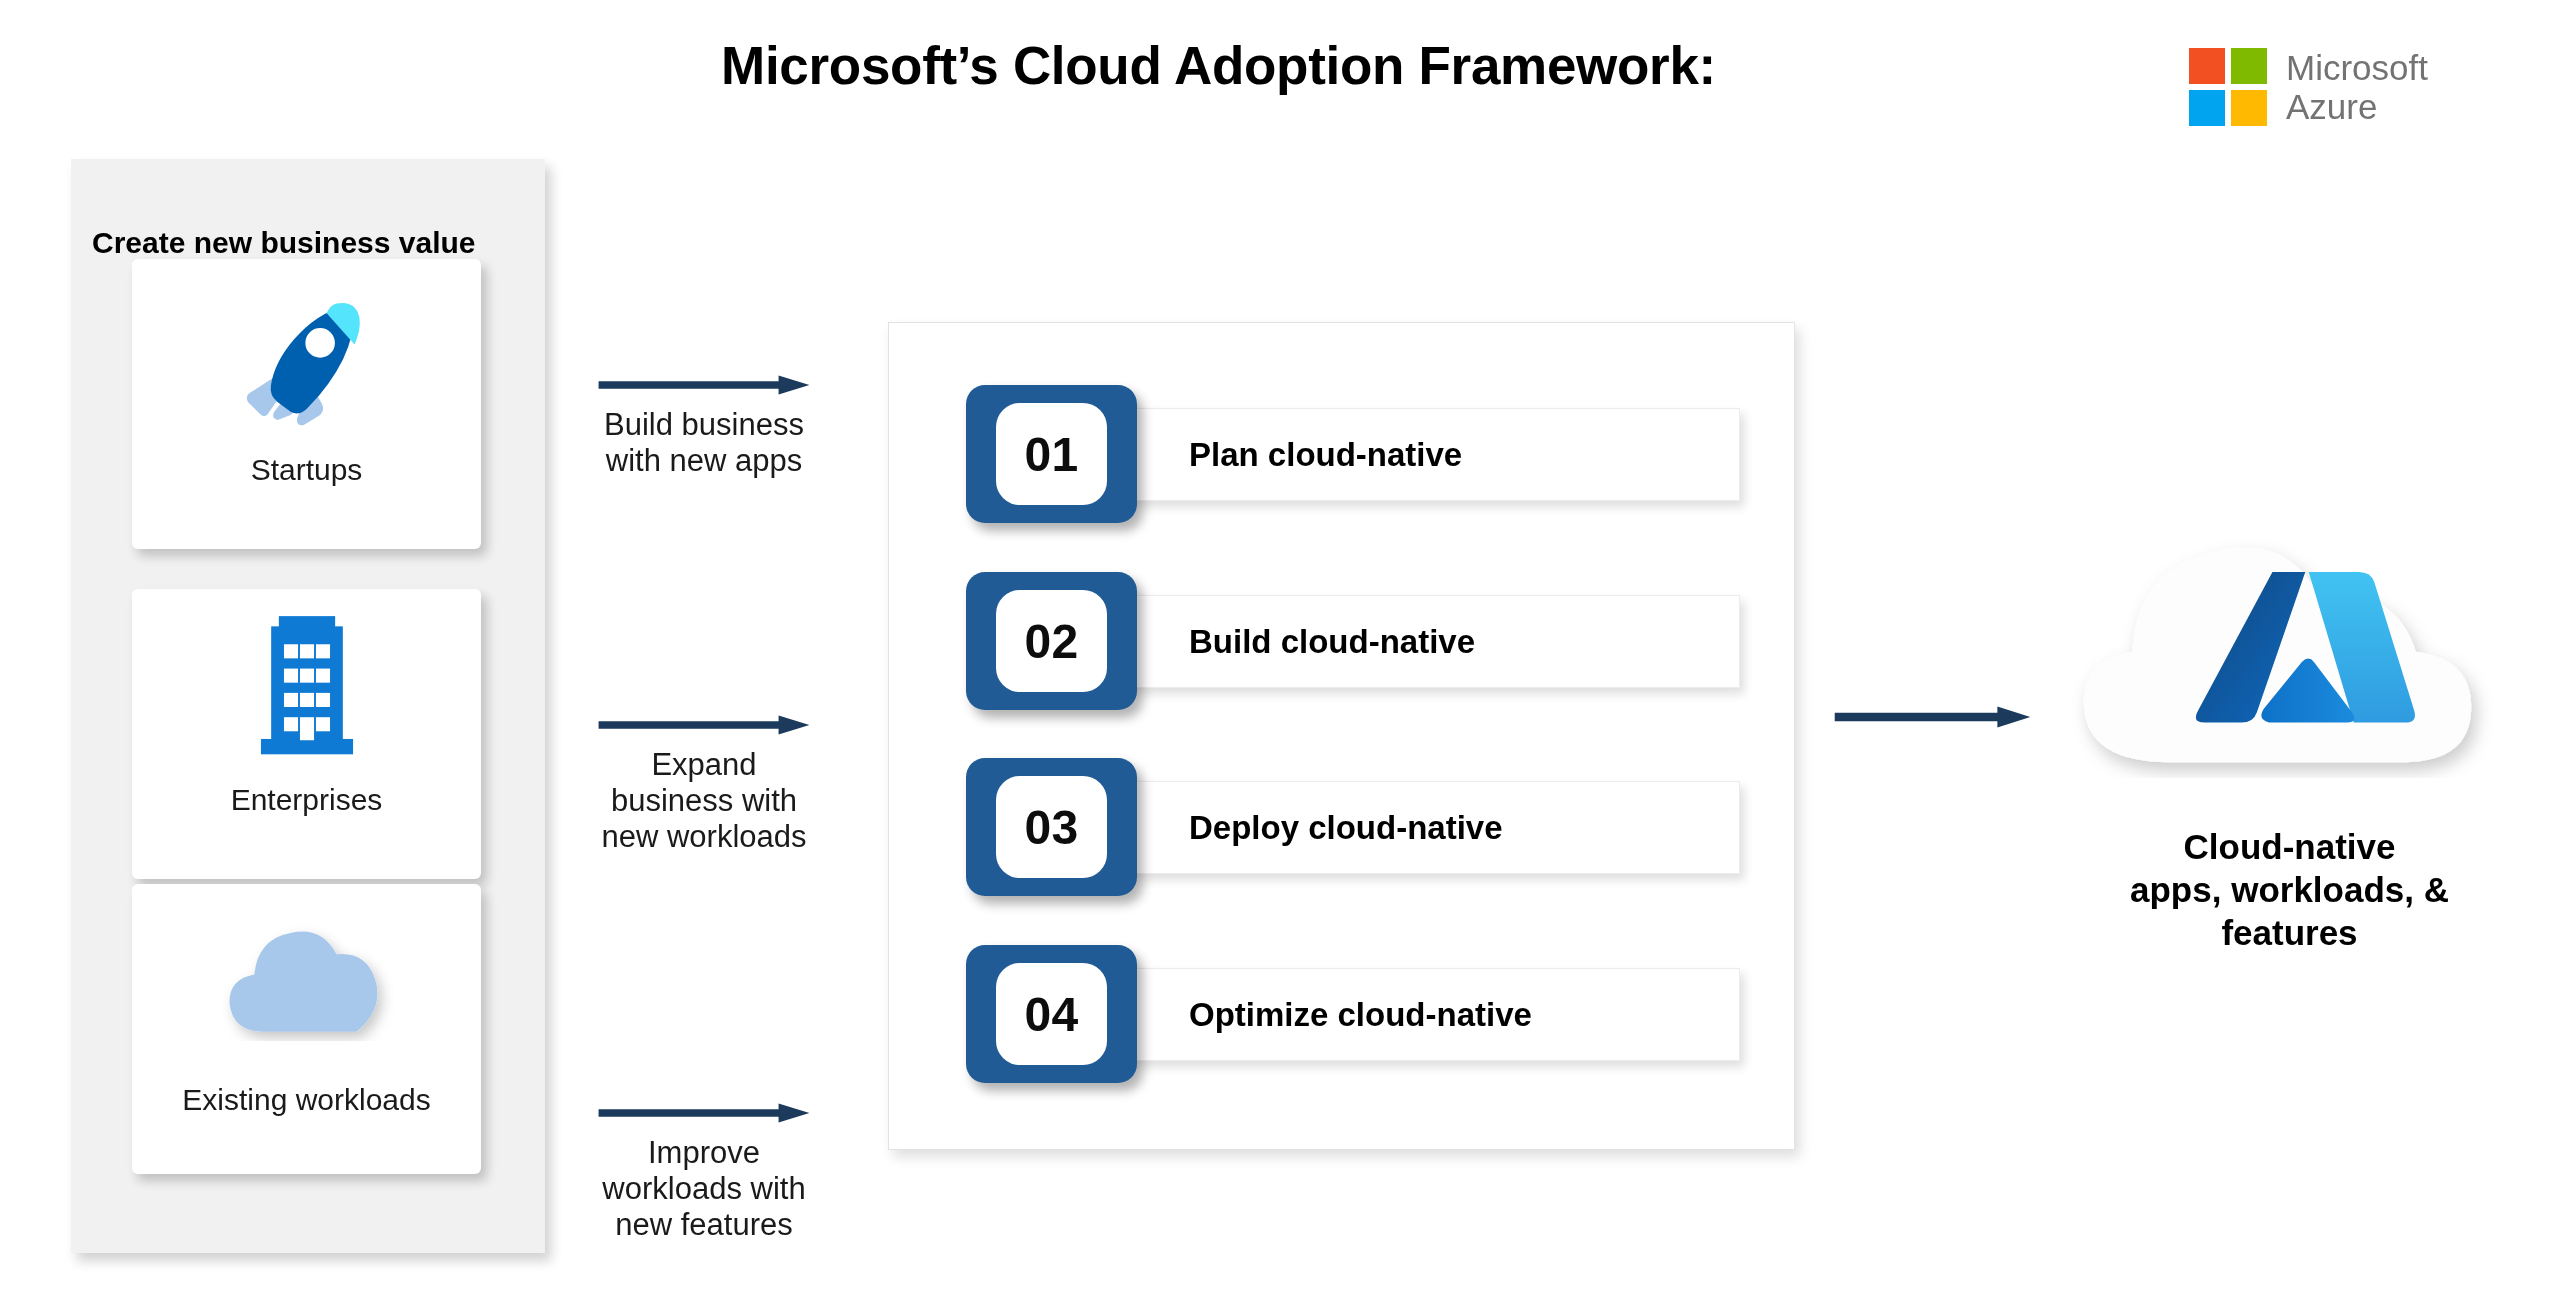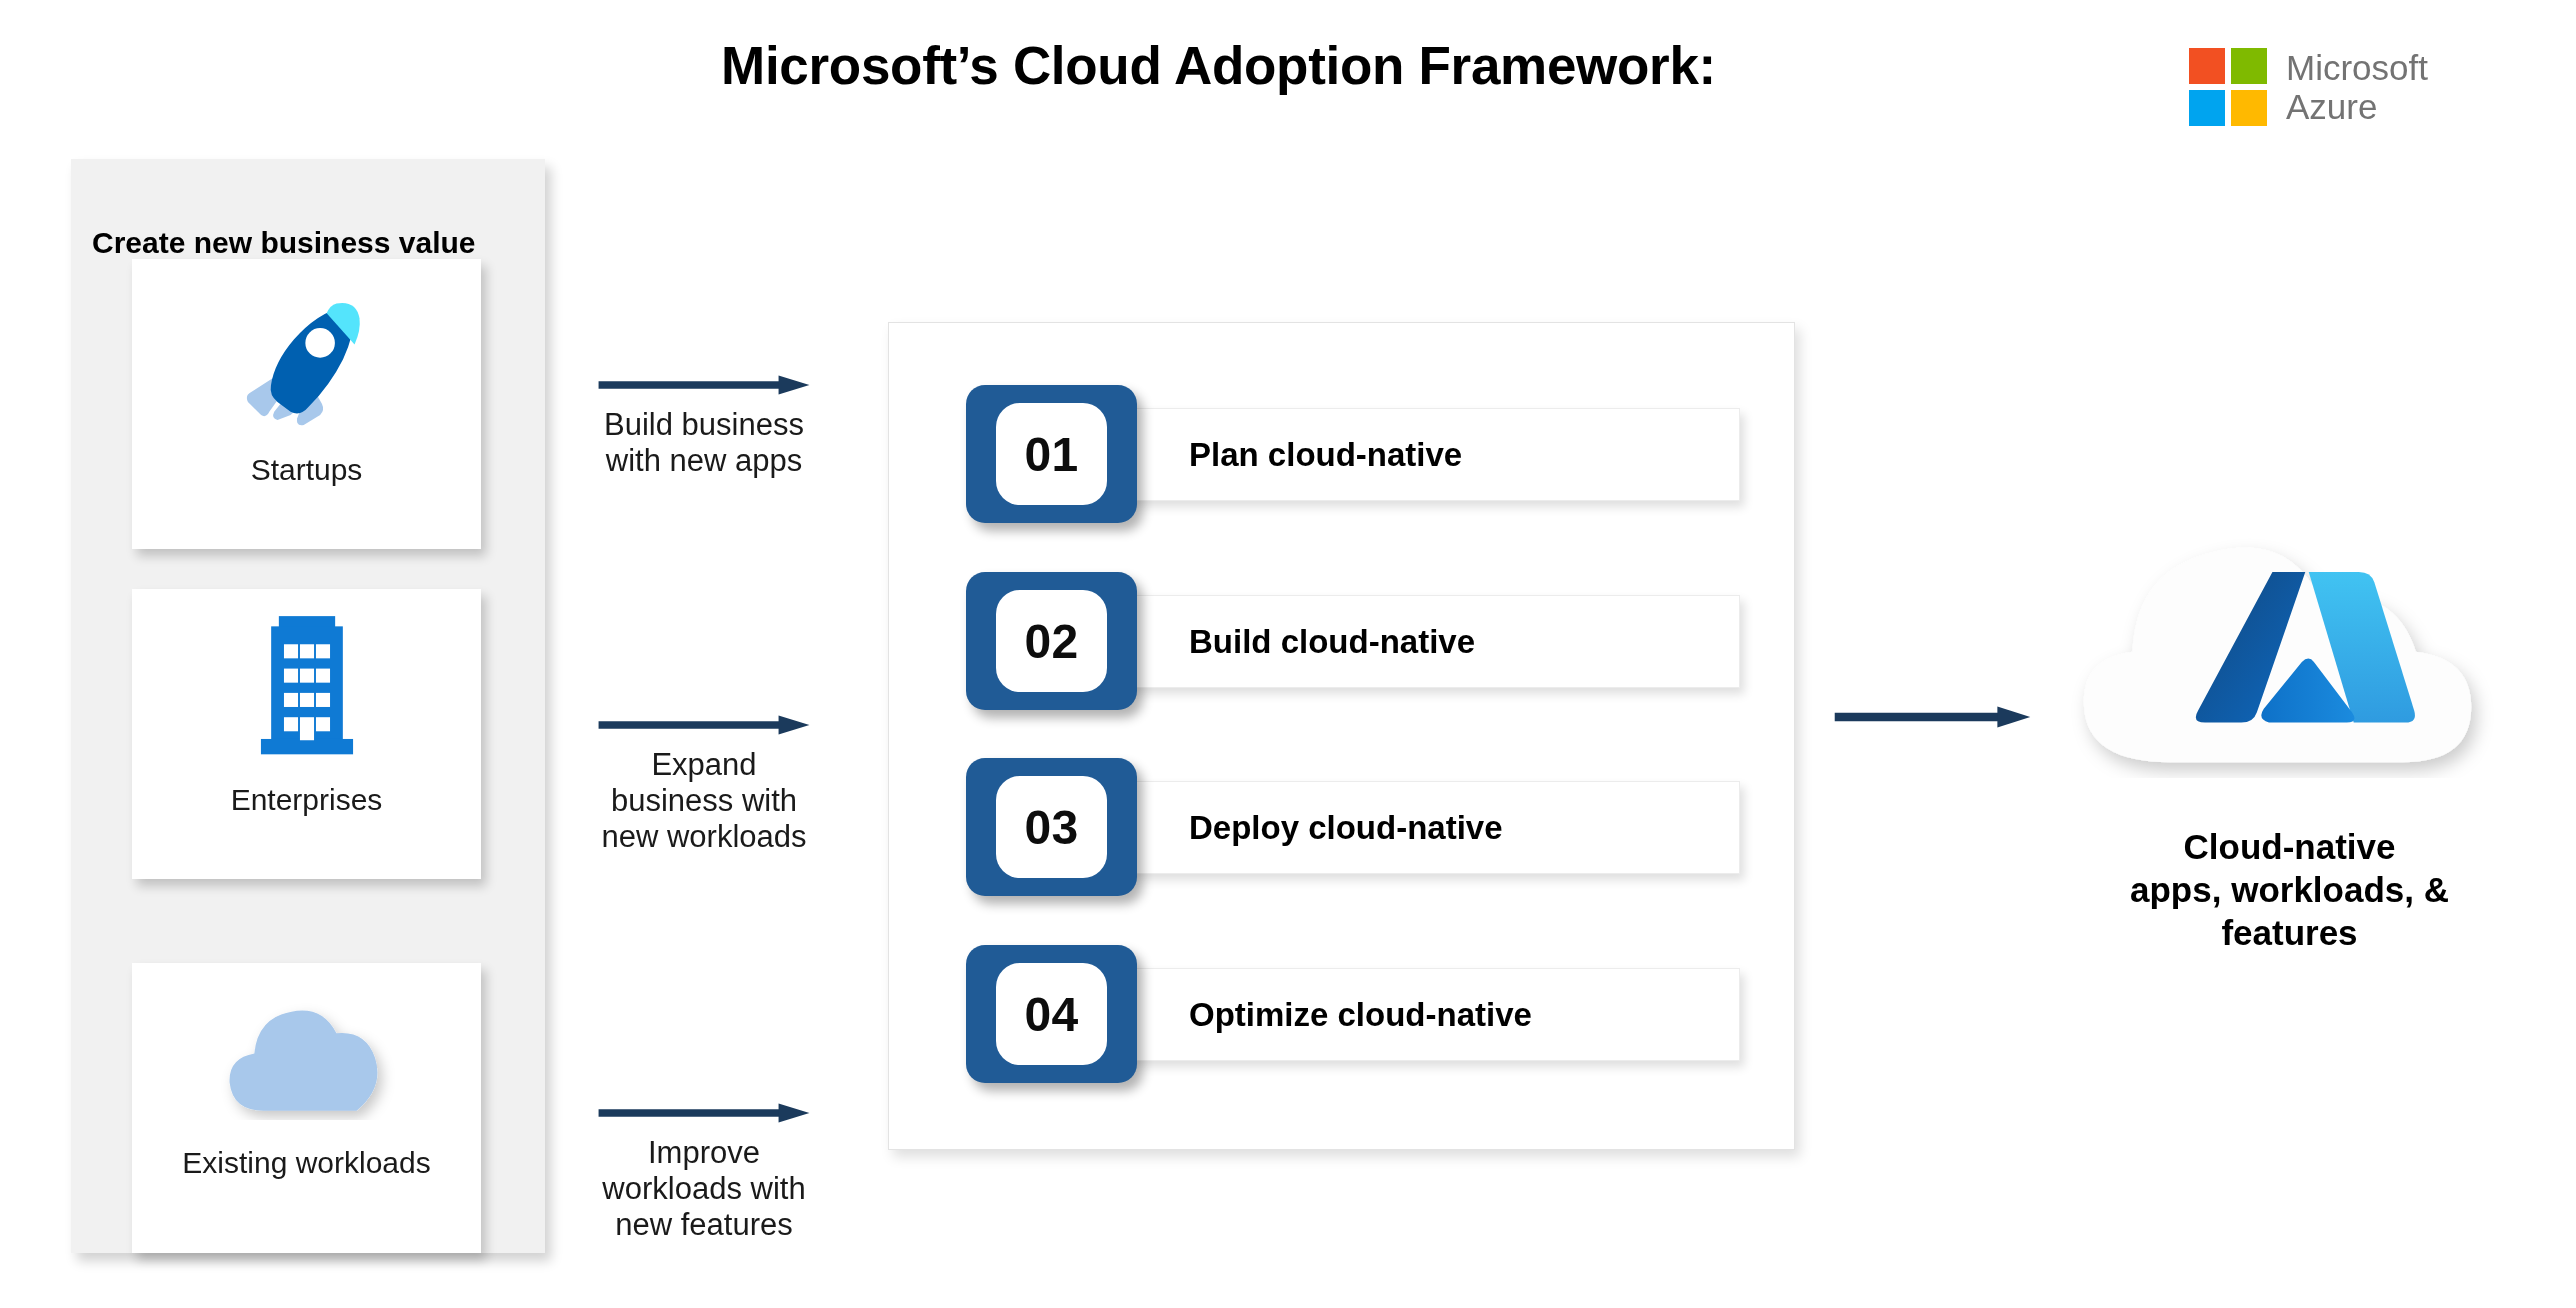--- a/index.html
+++ b/index.html
@@ -51,25 +51,25 @@
     position: absolute; left: 21px; top: 36px;
     font-size: 30px; font-weight: bold; color: #000000;
     white-space: nowrap;
     margin-top: 31px;
   }
   .card {
     position: absolute; left: 61px; width: 349px; height: 290px;
     background: #ffffff;
     box-shadow: 5.2px 7px 10.4px rgba(0,0,0,0.20);
     display: flex; flex-direction: column;
-    align-items: center; justify-content: flex-start;
+    align-items: center; justify-content: flex-start; border-radius: 6px;
   }
   .card-1 { top: 100px; }
   .card-2 { top: 430px; }
-  .card-3 { top: 804px; }
+  .card-3 { top: 725px; gap: 16px; }
   .card-icon {
     height: 194px; display: flex; align-items: center; justify-content: center;
     width: 100%;
   }
   .card-3 .card-icon { height: 183px; }
   .card-label {
     font-size: 30px; color: #1a1a1a; line-height: 1.1;
     text-align: center; width: 100%;
   }
 

